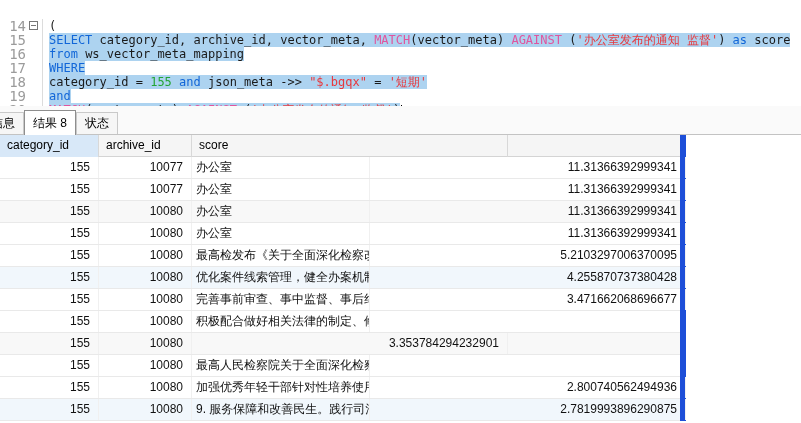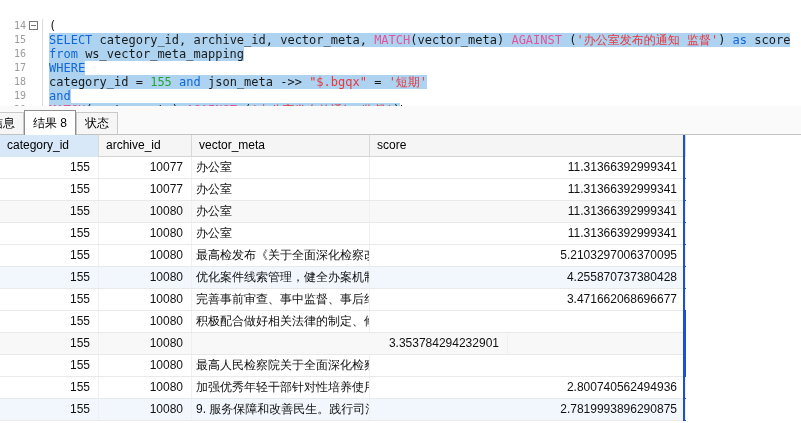--- a/index.html
+++ b/index.html
@@ -5,21 +5,21 @@
   * { margin:0; padding:0; box-sizing:border-box; }
   html,body { width:801px; height:423px; overflow:hidden; background:#fff;
               font-family:"Liberation Sans", sans-serif; }
 
   
   .editor { position:relative; height:106px; overflow:hidden; background:#fff;
             font-family:"DejaVu Sans Mono","Liberation Mono",monospace;
             font-size:12px; white-space:pre; cursor:text; }
   .code-line { display:flex; height:14px; line-height:14px; }
   .line-num { width:26px; text-align:right; color:var(--lnum); flex:0 0 26px;
-              font-size:10px; letter-spacing:0; }
+              font-size:14px; letter-spacing:0; }
   .fold-margin { width:16px; flex:0 0 16px; position:relative; }
   .fold-box { position:absolute; left:3px; top:2px; width:9px; height:9px;
               border:1px solid #777; background:#fff; }
   .fold-box::after { content:""; position:absolute; left:1px; right:1px; top:3px;
                      border-top:1px solid #777; }
   .code-text { border-left:1px solid #dcdcdc; padding-left:6px; color:var(--plain); }
   .sel { background:var(--selbg); }
   .tok-keyword { color:var(--kw); }
   .tok-function { color:var(--fn); }
   .tok-string { color:var(--str); }
@@ -32,21 +32,21 @@
   .tabbar { height:29px; display:flex; align-items:flex-end; background:#fafafa;
             border-bottom:1px solid #c3c3c3; padding-top:2px; }
   .tab { height:22px; line-height:21px; padding:0 8px; font-size:12px; color:#000;
          background:#f6f6f6; border:1px solid #c9c9c9; border-bottom:none;
          white-space:nowrap; cursor:default; }
   .tab.first { margin-left:-18px; }
   .tab.active { height:25px; line-height:24px; background:#fff;
                 border-color:#8e8e8e; position:relative; margin-bottom:-1px; }
 
   
-  .grid { width:686px; border-right:3px solid #1d4ed8; font-size:12px; }
+  .grid { width:686px; border-right:6px solid #1d4ed8; font-size:12px; }
   .g-header { display:flex; height:22px; background:#f5f5f5;
               border-bottom:1px solid #d4d4d4; }
   .g-hcell { height:22px; line-height:21px; padding:0 4px 0 7px;
              border-right:1px solid #d8d8d8; overflow:hidden; white-space:nowrap;
              color:#000; cursor:default; }
   .g-hcell.selcol { background:#d8e8f8; }
   .g-row { display:flex; height:22px; border-bottom:1px solid #e9e9e9; background:#fff; }
   .g-row.tint-gray { background:#f8f8f8; }
   .g-row.tint-blue { background:#f1f7fc; }
   .g-cell { height:21px; line-height:21px; overflow:hidden; white-space:nowrap;
@@ -64,21 +64,20 @@
 <div class="tabbar">
     <div class="tab first">信息</div>
     <div class="tab active">结果 8</div>
     <div class="tab">状态</div>
   </div>
 
 <div class="grid">
   <div class="g-header">
       <div class="g-hcell selcol" style="width: 99px; flex: 0 0 99px;">category_id</div>
       <div class="g-hcell" style="width: 93px; flex: 0 0 93px;">archive_id</div>
-      <div class="g-hcell" style="width: 178px; flex: 0 0 178px;">vector_meta</div>
       <div class="g-hcell" style="width: 316px; flex: 0 0 316px;">score</div>
     </div>
   <div>
       <div class="g-row">
         <div class="g-cell num" style="width: 99px; flex: 0 0 99px;">155</div>
         <div class="g-cell num" style="width: 93px; flex: 0 0 93px;">10077</div>
         <div class="g-cell txt" style="width: 178px; flex: 0 0 178px;">办公室</div>
         <div class="g-cell num" style="width: 316px; flex: 0 0 316px;">11.31366392999341</div>
       </div>
       <div class="g-row">

